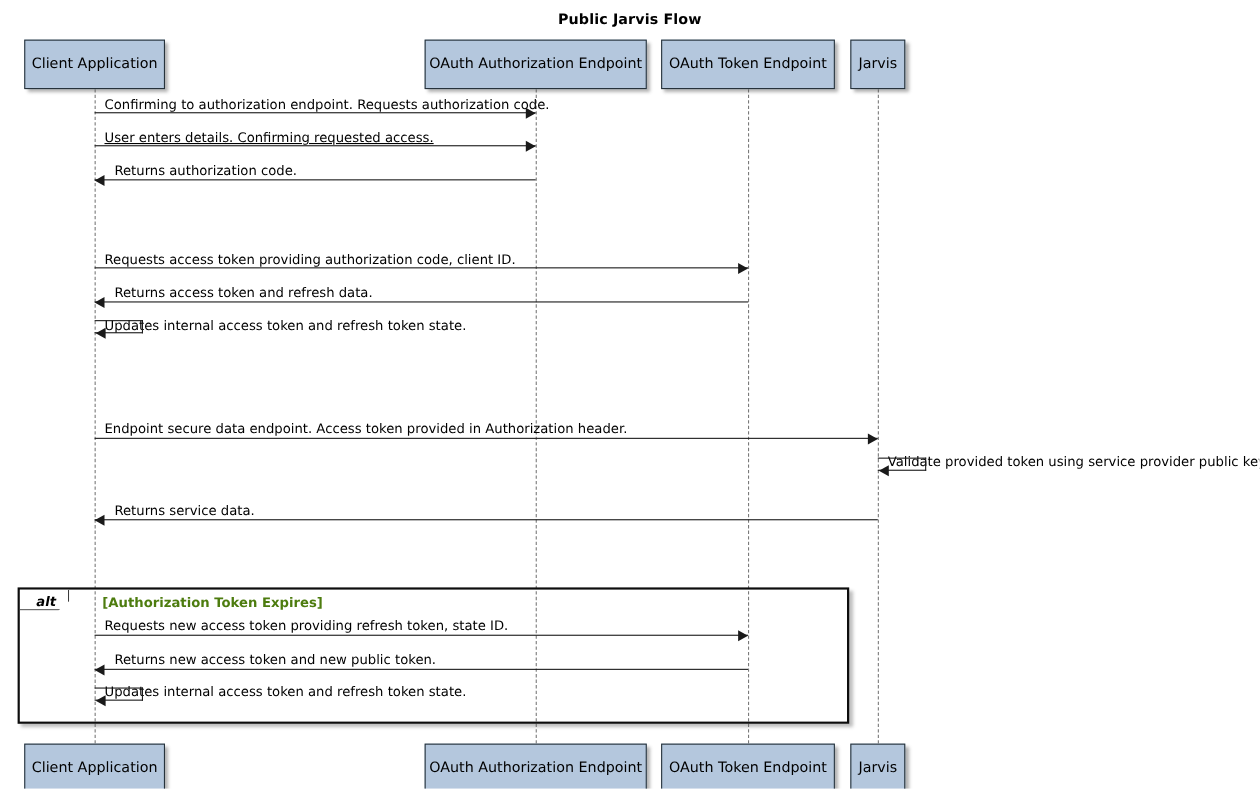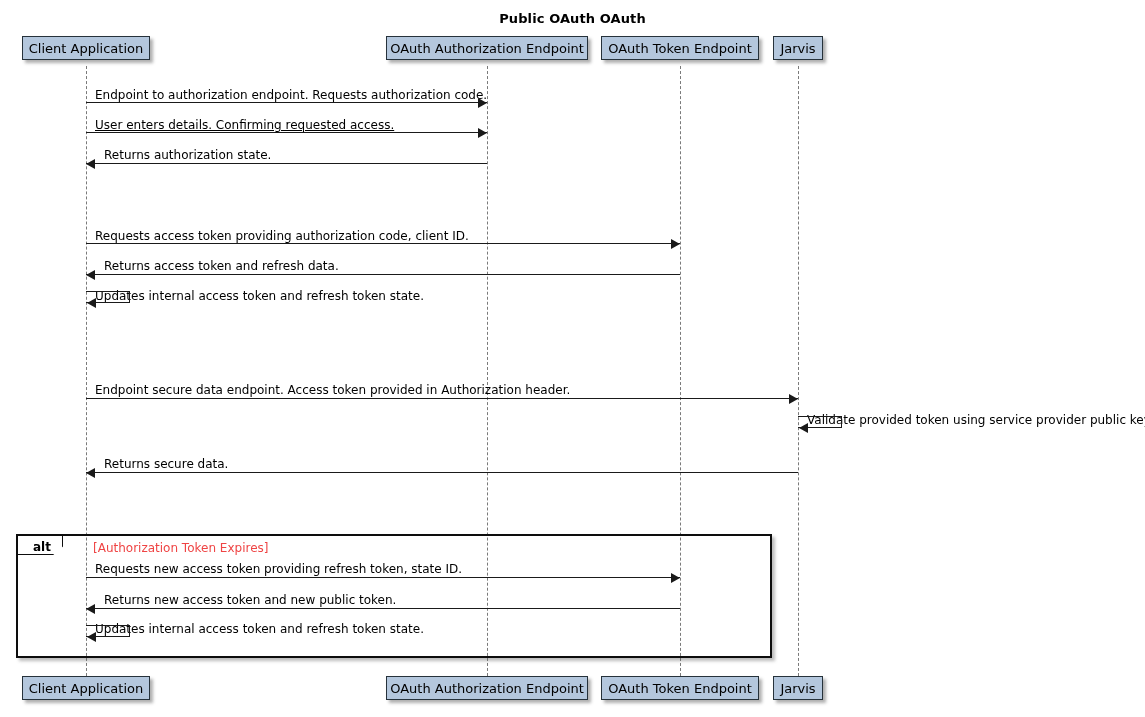--- a/index.html
+++ b/index.html
@@ -38,21 +38,21 @@
     position: absolute;
     box-sizing: border-box;
     background: #b4c7dd;
     border: 1px solid #26323b;
     color: #000000;
     font-size: 13px;
     line-height: 1;
     display: flex;
     align-items: center;
     justify-content: center;
-    height: 24px;
+    height: 45px;
     box-shadow: 3px 3px 3px rgba(80,80,80,0.45);
     white-space: nowrap;
   }
   .participant span { display: block; padding: 0 2px; }
 
   
   .lifeline {
     position: absolute;
     width: 0;
     border-left: 1px dashed #7a7a7a;
@@ -116,32 +116,32 @@
     position: absolute;
     font-size: 12px;
     font-weight: bold;
     color: #000000;
     line-height: 1;
     white-space: nowrap;
   }
   .frag-cond {
     position: absolute;
     font-size: 12px;
-    font-weight: normal;
-    color: #ef4444;
+    font-weight: bold;
+    color: #4d7c0f;
     line-height: 1;
     white-space: nowrap;
   }
 </style>
 </head>
 <body>
 
 <div id="diagram">
 
-  <div class="diagram-title">Public OAuth OAuth</div>
+  <div class="diagram-title">Public Jarvis Flow</div>
 
   <div id="render-layer">
       <div class="lifeline" style="left: 86px; top: 66px; height: 610px;"></div>
       <div class="lifeline" style="left: 487px; top: 66px; height: 610px;"></div>
       <div class="lifeline" style="left: 680px; top: 66px; height: 610px;"></div>
       <div class="lifeline" style="left: 798px; top: 66px; height: 610px;"></div>
       <div class="participant" style="left: 22px; top: 36px; width: 128px;">
         <span>Client Application</span>
       </div>
       <div class="participant" style="left: 386px; top: 36px; width: 202px;">
@@ -158,50 +158,50 @@
       </div>
       <div class="participant" style="left: 386px; top: 676px; width: 202px;">
         <span>OAuth Authorization Endpoint</span>
       </div>
       <div class="participant" style="left: 601px; top: 676px; width: 158px;">
         <span>OAuth Token Endpoint</span>
       </div>
       <div class="participant" style="left: 773px; top: 676px; width: 50px;">
         <span>Jarvis</span>
       </div>
-      <div class="msg-label" style="left: 95px; top: 89px;">Endpoint to authorization endpoint. Requests authorization code.</div>
+      <div class="msg-label" style="left: 95px; top: 89px;">Confirming to authorization endpoint. Requests authorization code.</div>
       <div class="msg" style="left: 86px; top: 102px; width: 401px;"></div>
       <div class="arrowhead right" style="top: 98px; left: 478px;"></div>
       <div class="msg-label" style="left: 95px; top: 119px; text-decoration: underline;">User enters details. Confirming requested access.</div>
       <div class="msg" style="left: 86px; top: 132px; width: 401px;"></div>
       <div class="arrowhead right" style="top: 128px; left: 478px;"></div>
-      <div class="msg-label" style="left: 104px; top: 149px;">Returns authorization state.</div>
+      <div class="msg-label" style="left: 104px; top: 149px;">Returns authorization code.</div>
       <div class="msg" style="left: 86px; top: 163px; width: 401px;"></div>
       <div class="arrowhead left" style="top: 159px; left: 86px;"></div>
       <div class="msg-label" style="left: 95px; top: 230px;">Requests access token providing authorization code, client ID.</div>
       <div class="msg" style="left: 86px; top: 243px; width: 594px;"></div>
       <div class="arrowhead right" style="top: 239px; left: 671px;"></div>
       <div class="msg-label" style="left: 104px; top: 260px;">Returns access token and refresh data.</div>
       <div class="msg" style="left: 86px; top: 274px; width: 594px;"></div>
       <div class="arrowhead left" style="top: 270px; left: 86px;"></div>
       <div class="msg-label" style="left: 95px; top: 290px;">Updates internal access token and refresh token state.</div>
       <div class="selfmsg" style="left: 86px; top: 291px; width: 44px; height: 12px;"></div>
       <div class="arrowhead left" style="left: 87px; top: 298px;"></div>
       <div class="msg-label" style="left: 95px; top: 384px;">Endpoint secure data endpoint. Access token provided in Authorization header.</div>
       <div class="msg" style="left: 86px; top: 398px; width: 712px;"></div>
       <div class="arrowhead right" style="top: 394px; left: 789px;"></div>
       <div class="msg-label" style="left: 807px; top: 414px;">Validate provided token using service provider public key.</div>
       <div class="selfmsg" style="left: 798px; top: 416px; width: 44px; height: 12px;"></div>
       <div class="arrowhead left" style="left: 799px; top: 423px;"></div>
-      <div class="msg-label" style="left: 104px; top: 458px;">Returns secure data.</div>
+      <div class="msg-label" style="left: 104px; top: 458px;">Returns service data.</div>
       <div class="msg" style="left: 86px; top: 472px; width: 712px;"></div>
       <div class="arrowhead left" style="top: 468px; left: 86px;"></div>
       <div class="frag" style="left: 16px; top: 534px; width: 756px; height: 124px;"></div>
       <div class="frag-tab" style="left: 18px; top: 536px; width: 45px; height: 19px; clip-path: polygon(0px 0px, 100% 0px, 100% 55%, 78% 100%, 0px 100%);"></div>
-      <div class="frag-tab-label" style="left: 33px; top: 541px;">alt</div>
+      <div class="frag-tab-label" style="left: 33px; top: 541px; font-style: italic;">alt</div>
       <div class="frag-cond" style="left: 93px; top: 542px;">[Authorization Token Expires]</div>
       <div class="msg-label" style="left: 95px; top: 563px;">Requests new access token providing refresh token, state ID.</div>
       <div class="msg" style="left: 86px; top: 577px; width: 594px;"></div>
       <div class="arrowhead right" style="top: 573px; left: 671px;"></div>
       <div class="msg-label" style="left: 104px; top: 594px;">Returns new access token and new public token.</div>
       <div class="msg" style="left: 86px; top: 608px; width: 594px;"></div>
       <div class="arrowhead left" style="top: 604px; left: 86px;"></div>
       <div class="msg-label" style="left: 95px; top: 623px;">Updates internal access token and refresh token state.</div>
       <div class="selfmsg" style="left: 86px; top: 625px; width: 44px; height: 12px;"></div>
       <div class="arrowhead left" style="left: 87px; top: 632px;"></div>

